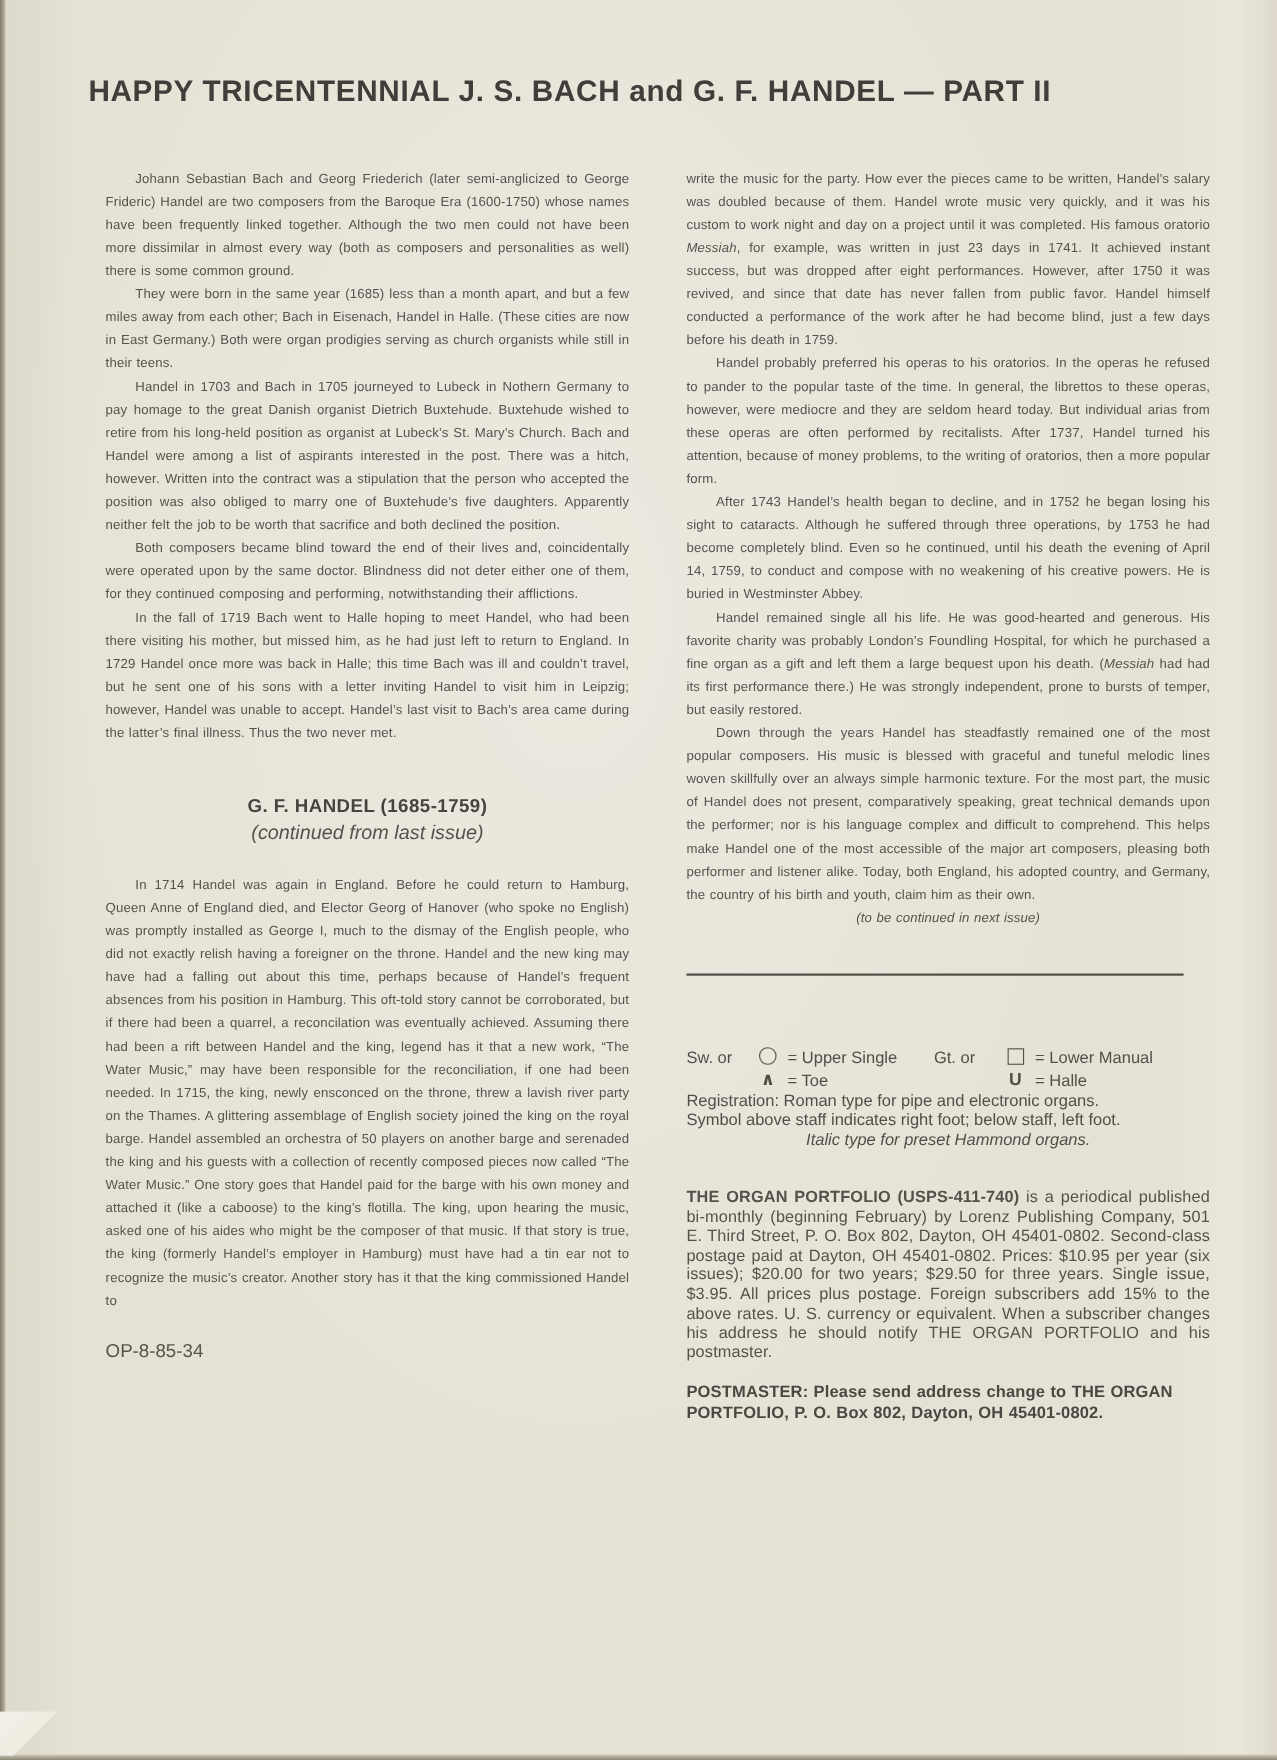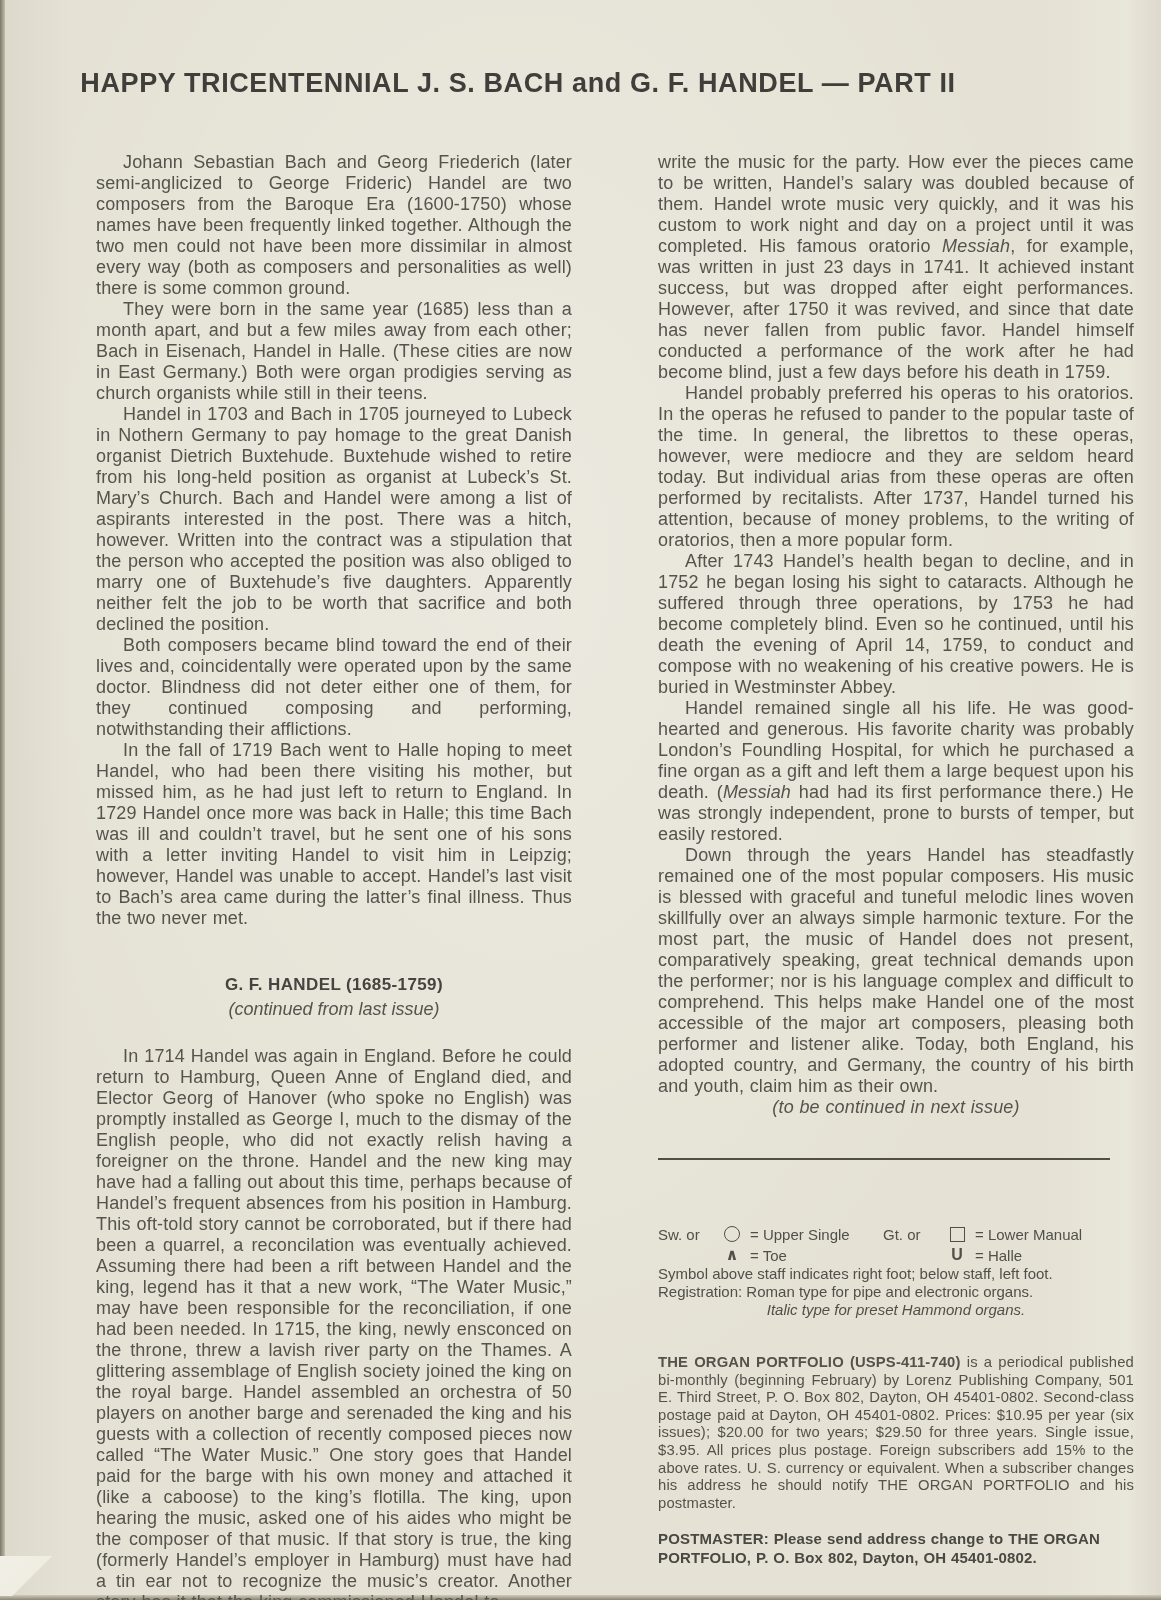--- a/index.html
+++ b/index.html
@@ -23,24 +23,24 @@
   .corner-curl{position:absolute;left:0;bottom:4px;width:54px;height:40px;
     background:linear-gradient(135deg,#f2efe6 0%,#efece2 55%,rgba(0,0,0,0) 56%);}
 
   .article-title{
     position:absolute;left:0;top:68px;width:1036px;text-align:center;
     font-size:27px;font-weight:bold;color:#3f3e3a;letter-spacing:0.6px;
   }
 
   .col{position:absolute;top:152px;width:476px;}
   .col-left{left:96px;}
-  .col-right{left:658px;}
+  .col-right{left:624px;}
 
   .col p{
-    margin:0;font-size:18px;line-height:21px;text-align:justify;
+    margin:0;font-size:12px;line-height:21px;text-align:justify;
     letter-spacing:0.15px;word-spacing:0.5px;color:#55534c;
   }
   .col p.indent{text-indent:27px;}
   .seg-italic{font-style:italic;}
   .seg-bold{font-weight:bold;}
 
   .section-heading{
     margin-top:46px;text-align:center;font-size:17px;font-weight:bold;
     color:#45443f;letter-spacing:0.4px;
   }
@@ -138,22 +138,22 @@
             <span class="sym-iconslot"><span class="sym-square"></span></span>
             <span class="sym-label">= Lower Manual</span>
           </div>
           <div class="sym-line">
             <span class="sym-prefix"></span>
             <span class="sym-iconslot sym-glyph">U</span>
             <span class="sym-label">= Halle</span>
           </div>
         </div>
       </div>
+      <div class="sym-note">Registration: Roman type for pipe and electronic organs.</div>
       <div class="sym-note">Symbol above staff indicates right foot; below staff, left foot.</div>
-      <div class="sym-note">Registration: Roman type for pipe and electronic organs.</div>
       <div class="sym-note center">Italic type for preset Hammond organs.</div>
     </div>
 
     <div class="masthead">
       <p class="masthead-par"><span class="seg-bold">THE ORGAN PORTFOLIO (USPS-411-740)</span><span> is a periodical published bi-monthly (beginning February) by Lorenz Publishing Company, 501 E. Third Street, P. O. Box 802, Dayton, OH 45401-0802. Second-class postage paid at Dayton, OH 45401-0802. Prices: $10.95 per year (six issues); $20.00 for two years; $29.50 for three years. Single issue, $3.95. All prices plus postage. Foreign subscribers add 15% to the above rates. U. S. currency or equivalent. When a subscriber changes his address he should notify THE ORGAN PORTFOLIO and his postmaster.</span></p>
       <p class="postmaster-par">POSTMASTER: Please send address change to THE ORGAN PORT­FOLIO, P. O. Box 802, Dayton, OH 45401-0802.</p>
     </div>
   </div>
 </div>
 

